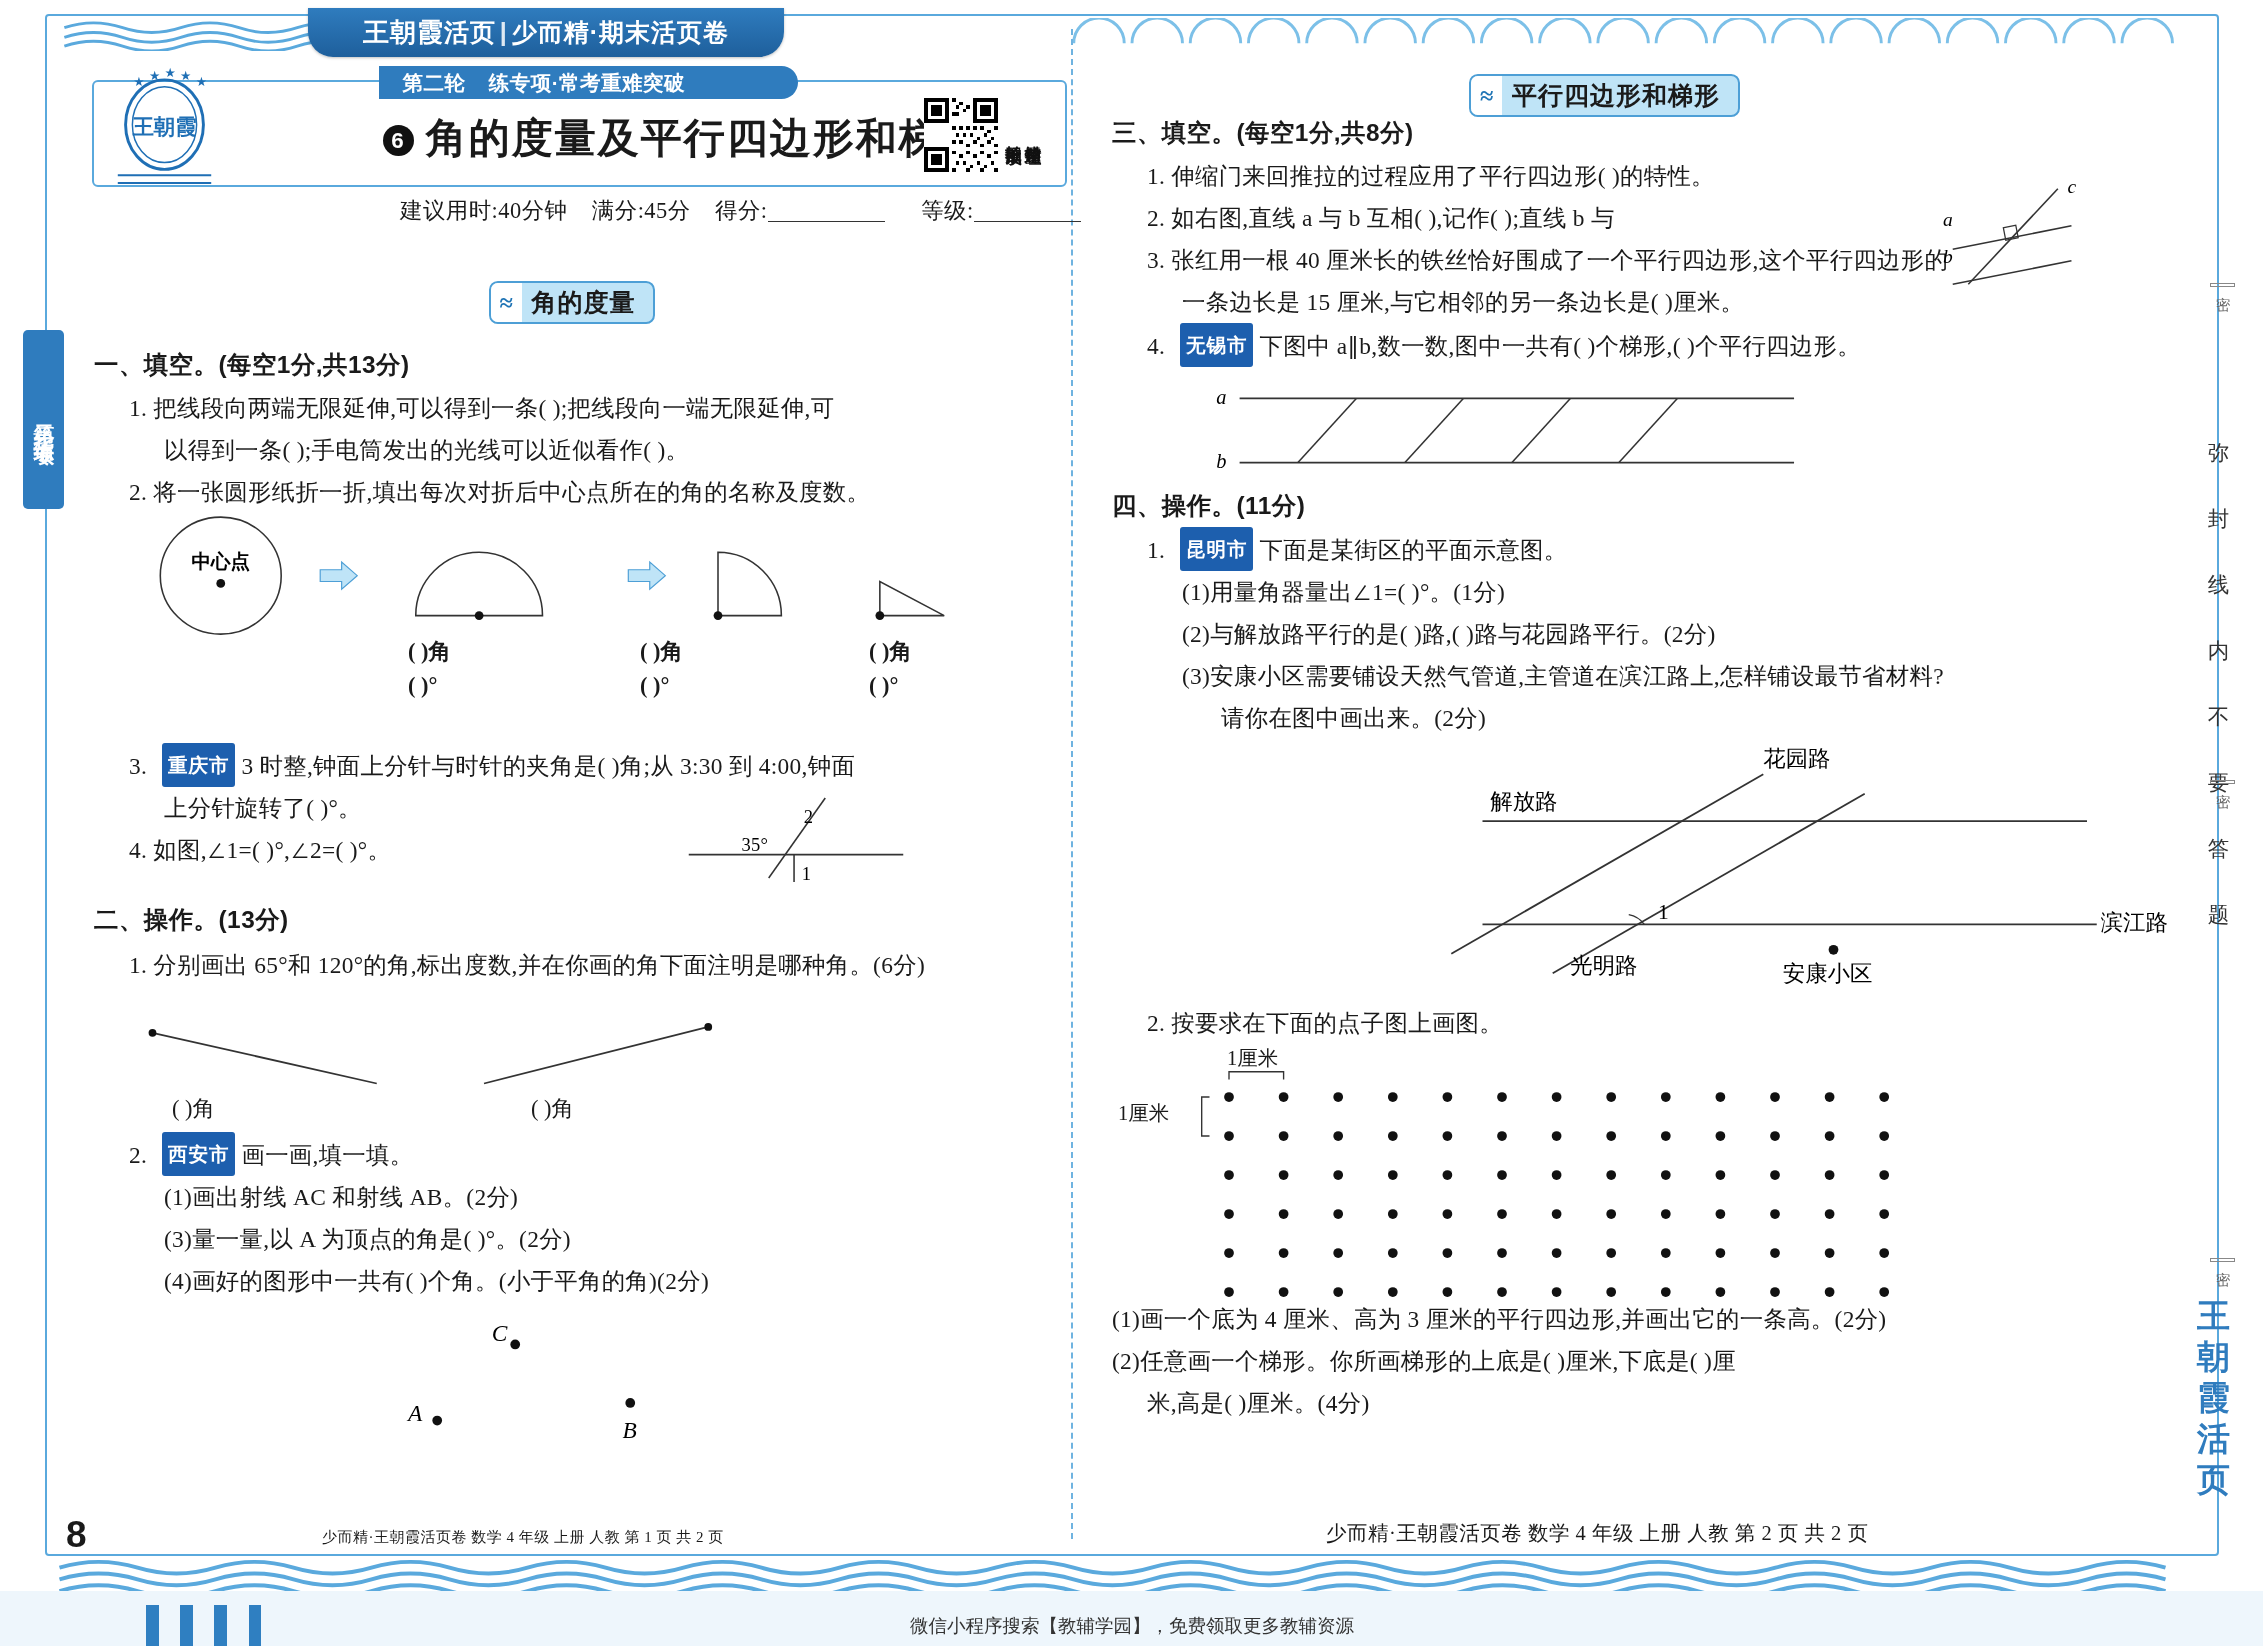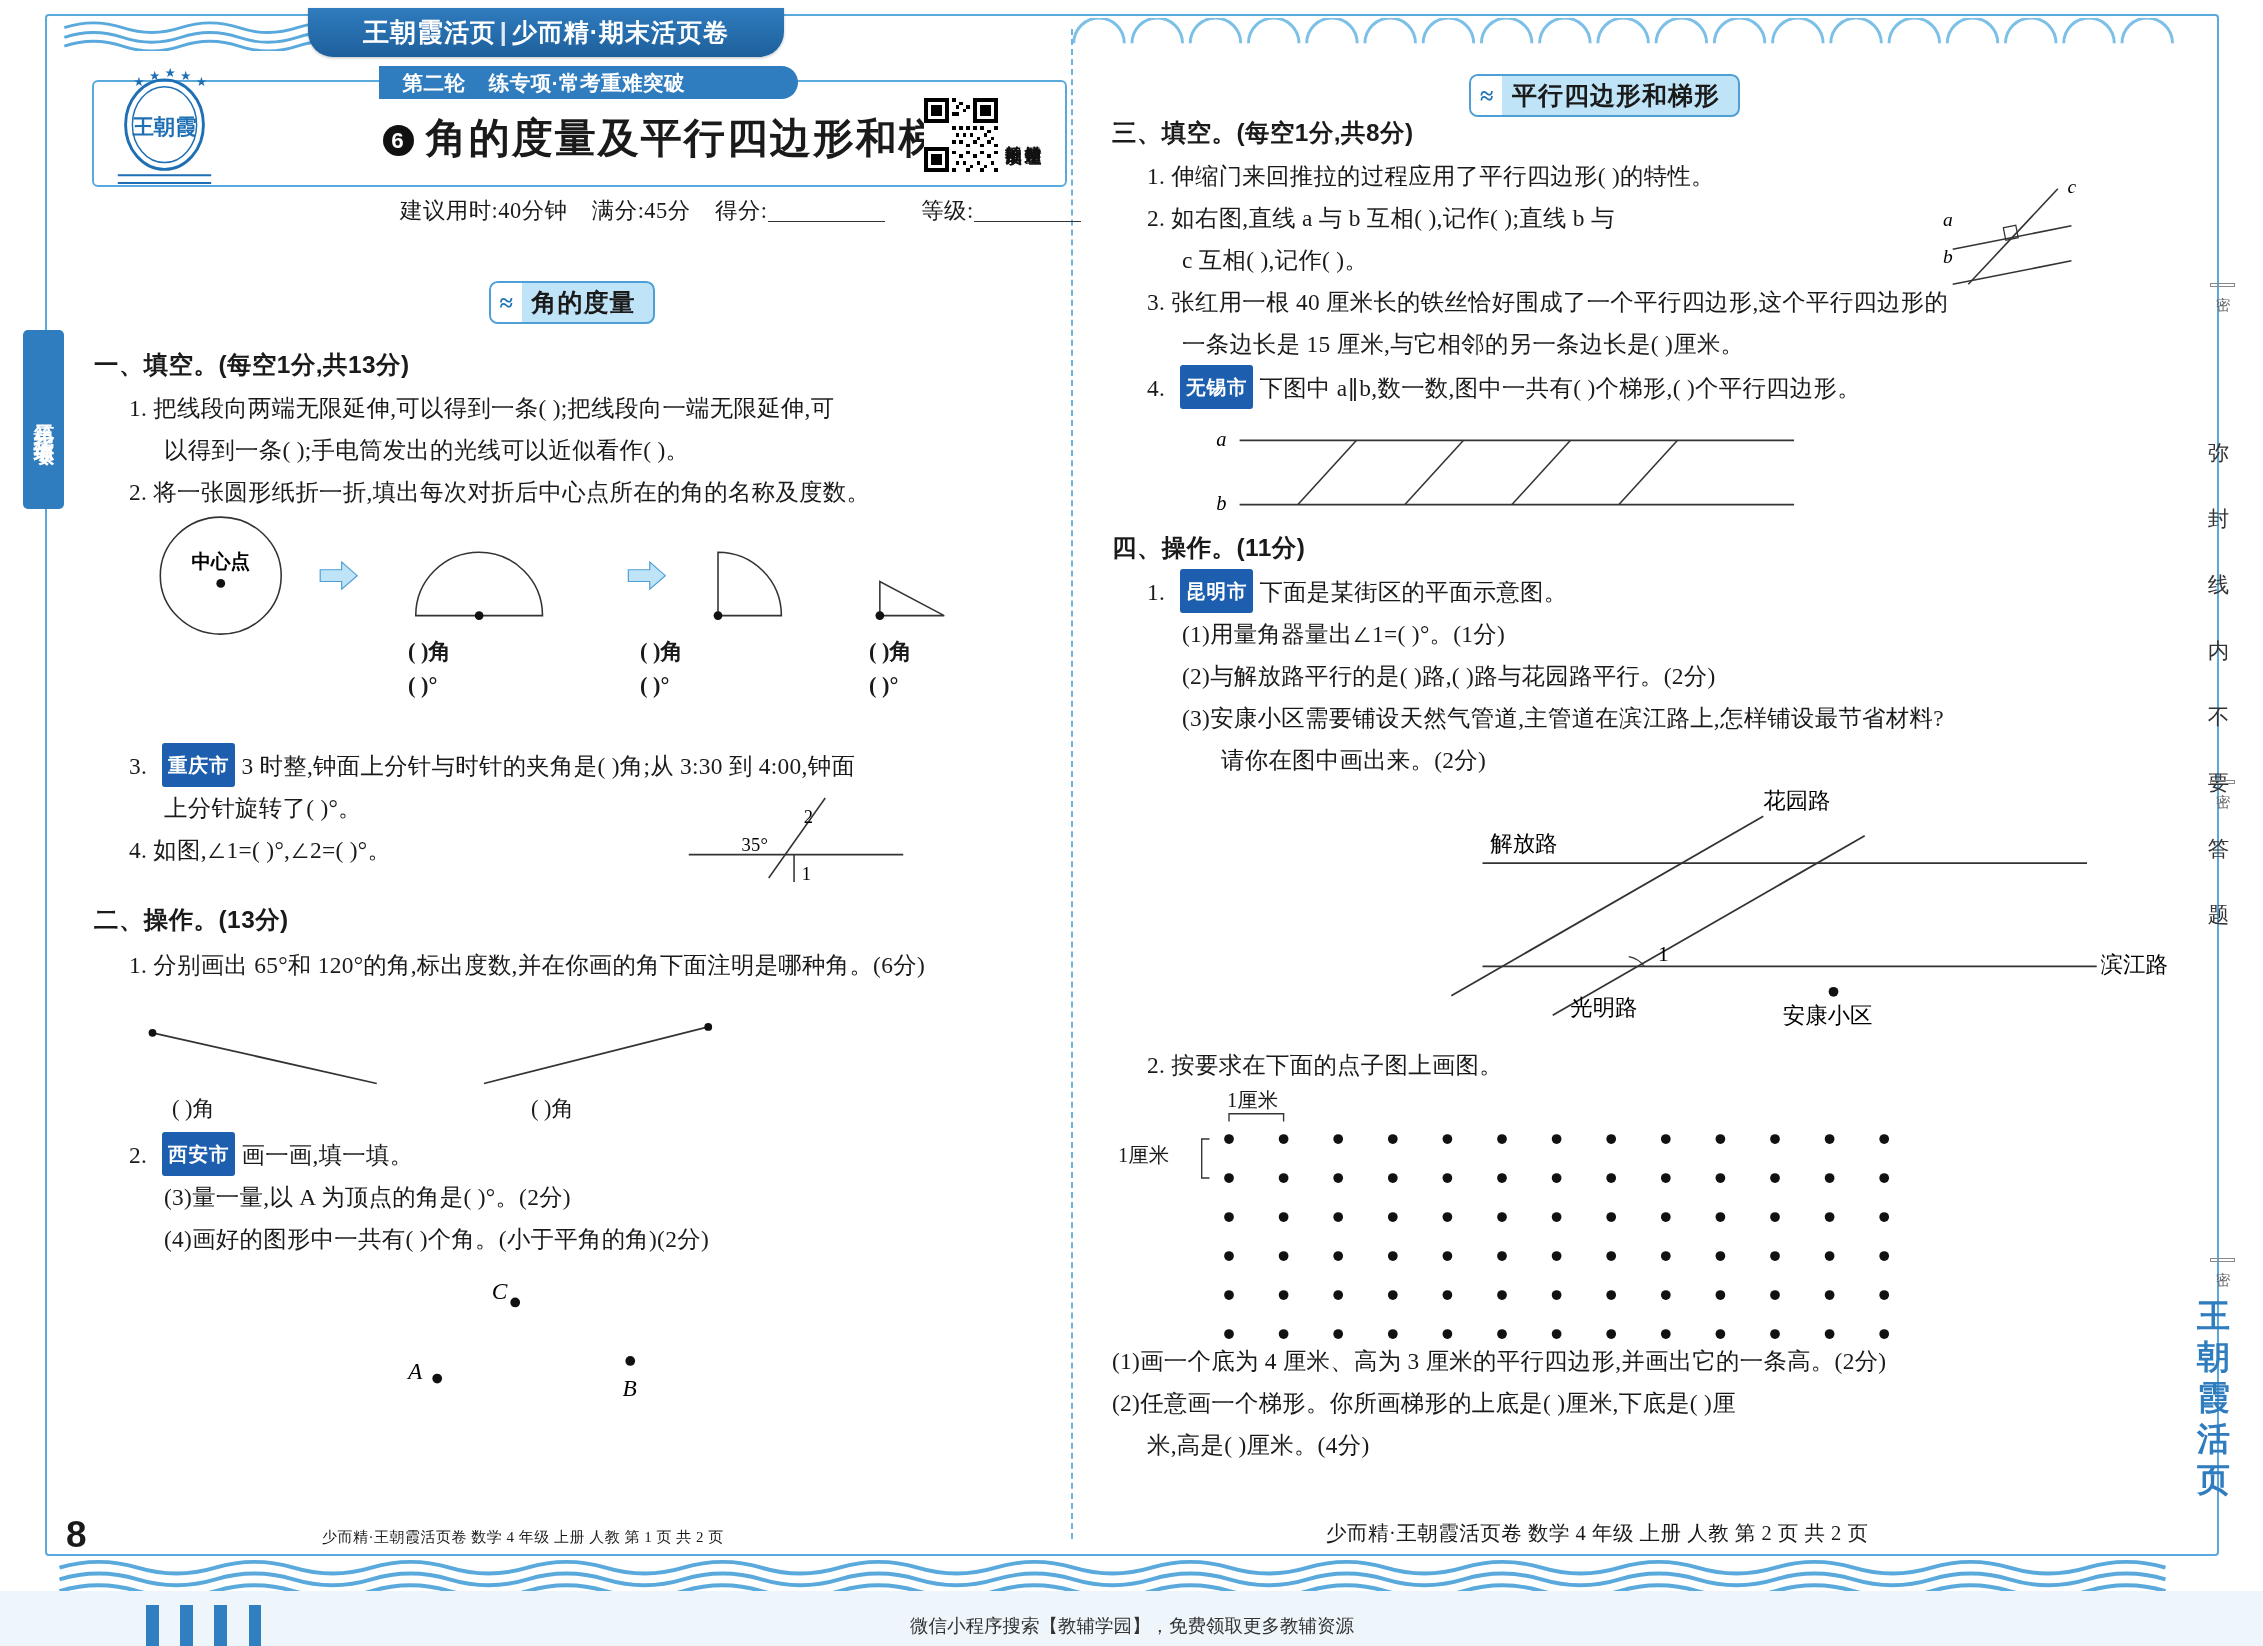--- a/index.html
+++ b/index.html
@@ -402,20 +402,21 @@
       <circle cx="630" cy="42" r="4" fill="#111"></circle>
     </svg>
     <div style="position:absolute;left:78px;top:107px;font-size:22.4px;">(        )角</div>
     <div style="position:absolute;left:437px;top:107px;font-size:22.4px;">(        )角</div>
   </div>
 
   <div class="q ind">
     <span class="idx">2.</span><span class="city">西安市</span>
     <span>画一画,填一填。</span>
   </div>
+  <div class="q ind2">(1)画出射线 AC 和射线 AB。(2分)</div>
   <div class="q ind2">(3)量一量,以 A 为顶点的角是(        )°。(2分)</div>
   <div class="q ind2">(4)画好的图形中一共有(        )个角。(小于平角的角)(2分)</div>
 
   <div class="diagram" style="height:127px;margin-top:17.6px;">
     <svg width="936" height="127" viewBox="0 0 960 130">
       <circle cx="432" cy="26" r="5" fill="#111"></circle>
       <text x="408" y="22" font-size="24" font-style="italic" font-family="'Liberation Serif',serif">C</text>
       <circle cx="352" cy="104" r="5" fill="#111"></circle>
       <text x="322" y="104" font-size="24" font-style="italic" font-family="'Liberation Serif',serif">A</text>
       <circle cx="550" cy="86" r="5" fill="#111"></circle>
@@ -432,21 +433,20 @@
       <span class="lbl">平行四边形和梯形</span>
     </div>
   </div>
 
   <div class="qhead" style="">三、填空。(每空1分,共8分)</div>
 
   <div class="q ind" style="margin-top:5.9px;">1. 伸缩门来回推拉的过程应用了平行四边形(        )的特性。</div>
 
   <div style="position:relative;">
     <div class="q ind">2. 如右图,直线 a 与 b 互相(        ),记作(        );直线 b 与</div>
-    <div class="q ind2">c 互相(        ),记作(        )。</div>
     <svg width="146" height="117" viewBox="0 0 150 120" style="position:absolute;left:831px;top:-17.6px;">
       <line x1="26" y1="108" x2="118" y2="10" stroke="#333" stroke-width="1.6"></line>
       <line x1="10" y1="72" x2="132" y2="48" stroke="#333" stroke-width="1.6"></line>
       <line x1="10" y1="108" x2="132" y2="84" stroke="#333" stroke-width="1.6"></line>
       <rect x="62" y="50" width="13" height="13" transform="rotate(-11 62 50)" fill="none" stroke="#333" stroke-width="1.3"></rect>
       <text x="128" y="14" font-size="20" font-style="italic" font-family="'Liberation Serif',serif">c</text>
       <text x="0" y="48" font-size="20" font-style="italic" font-family="'Liberation Serif',serif">a</text>
       <text x="0" y="86" font-size="20" font-style="italic" font-family="'Liberation Serif',serif">b</text>
     </svg>
   </div>

